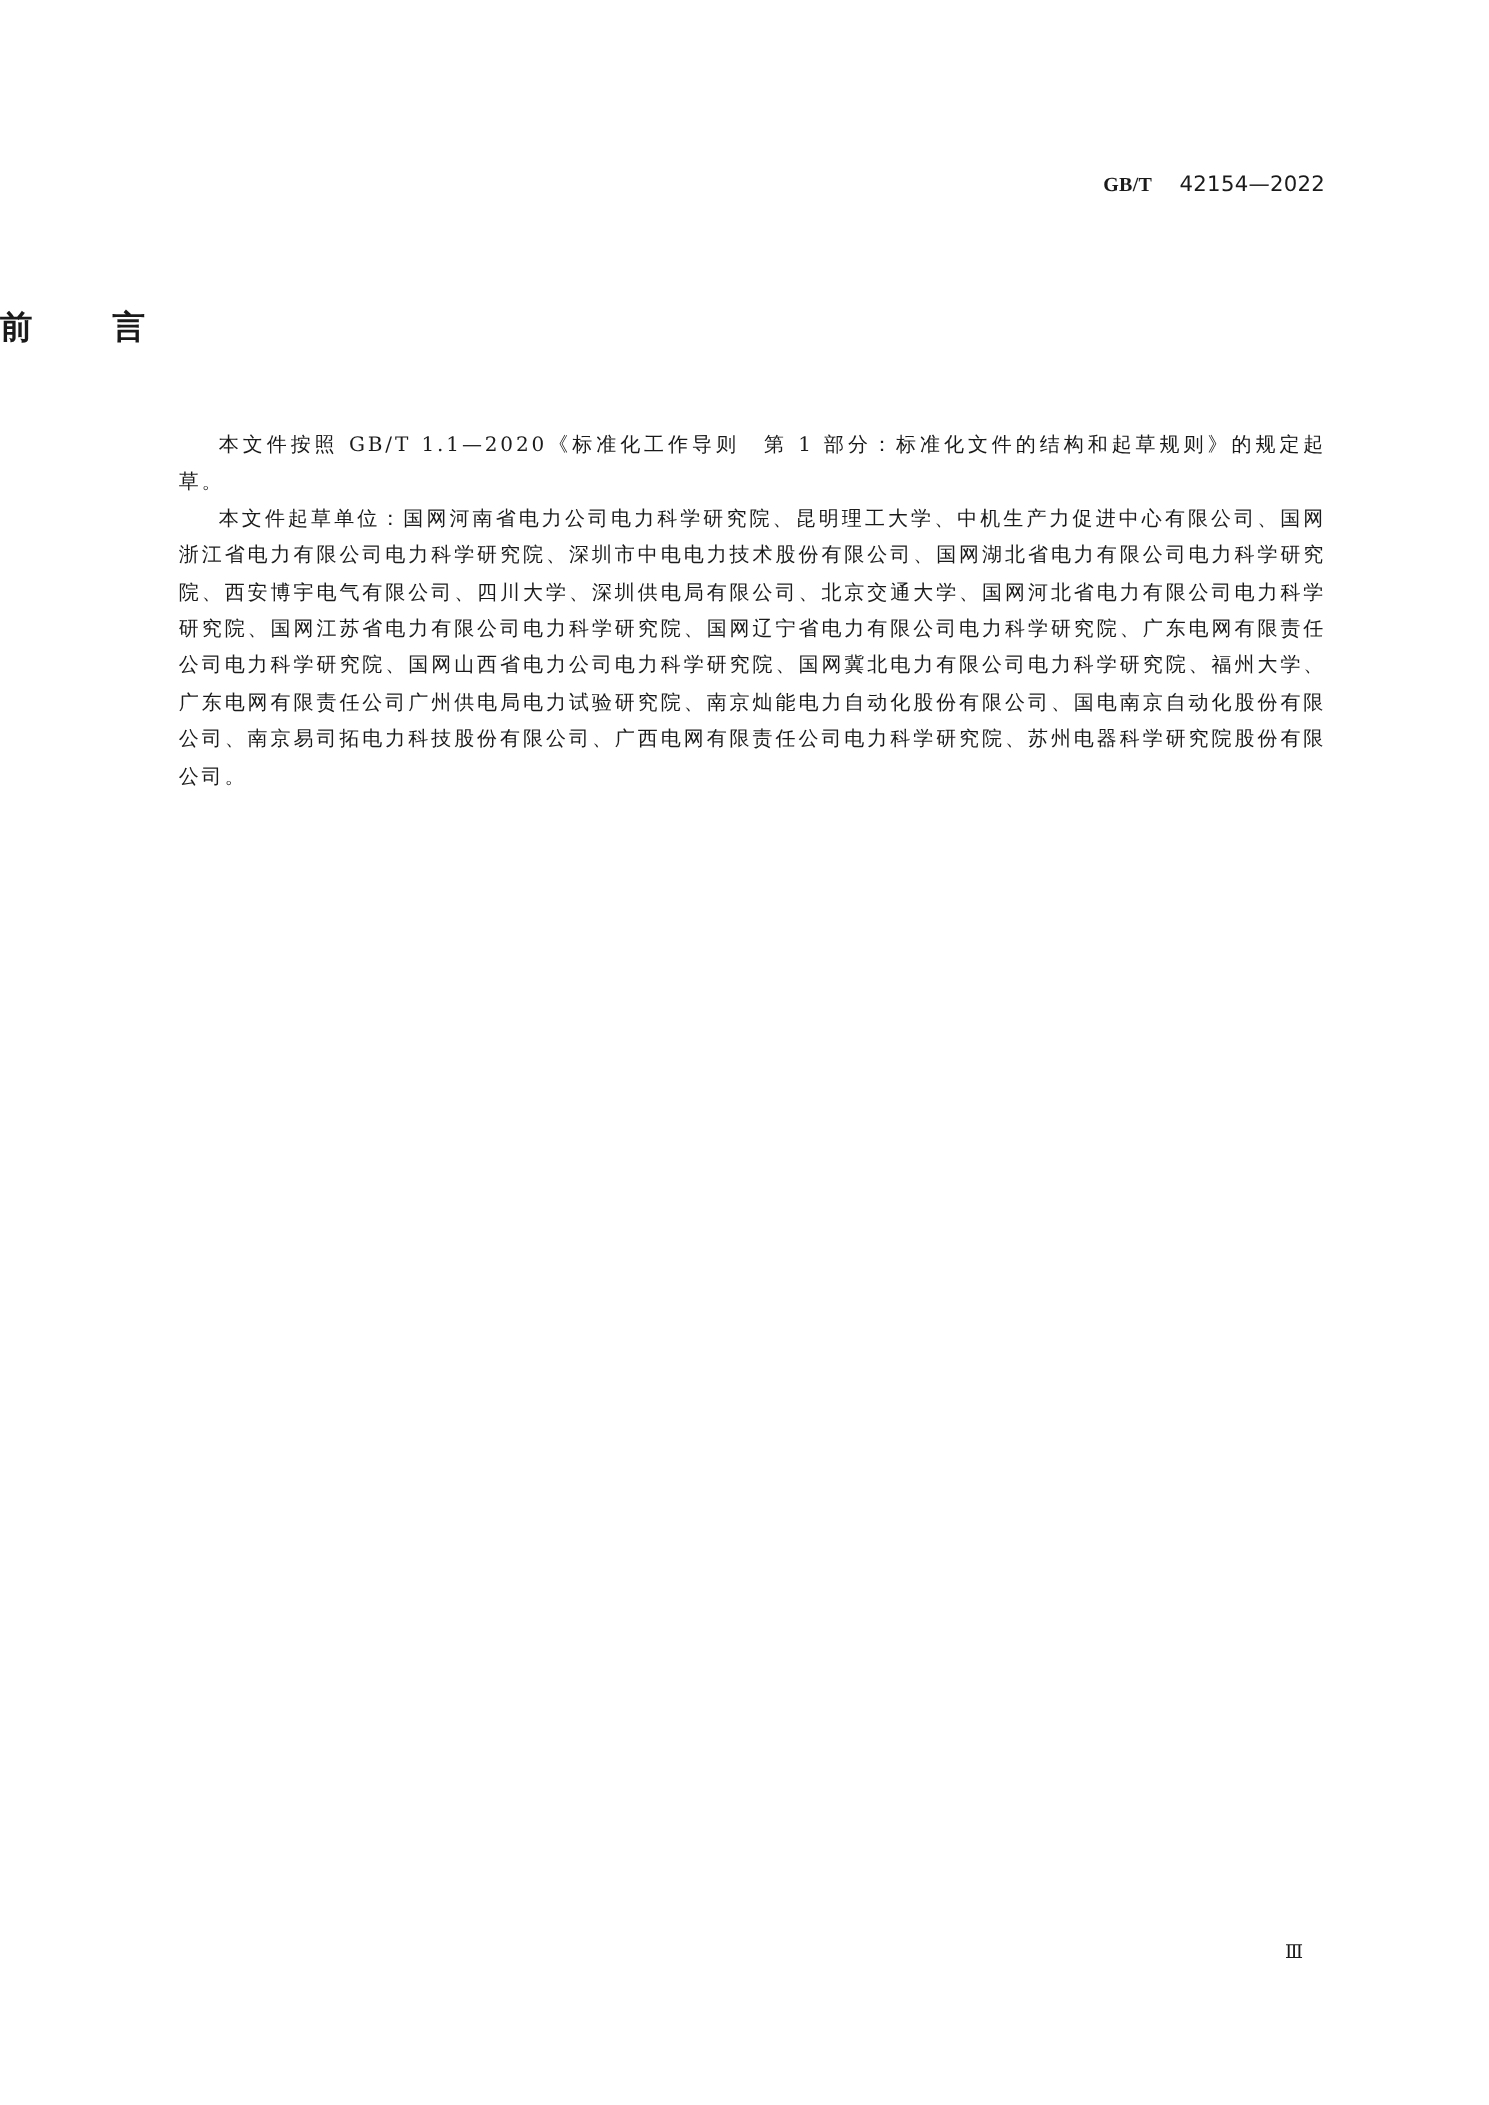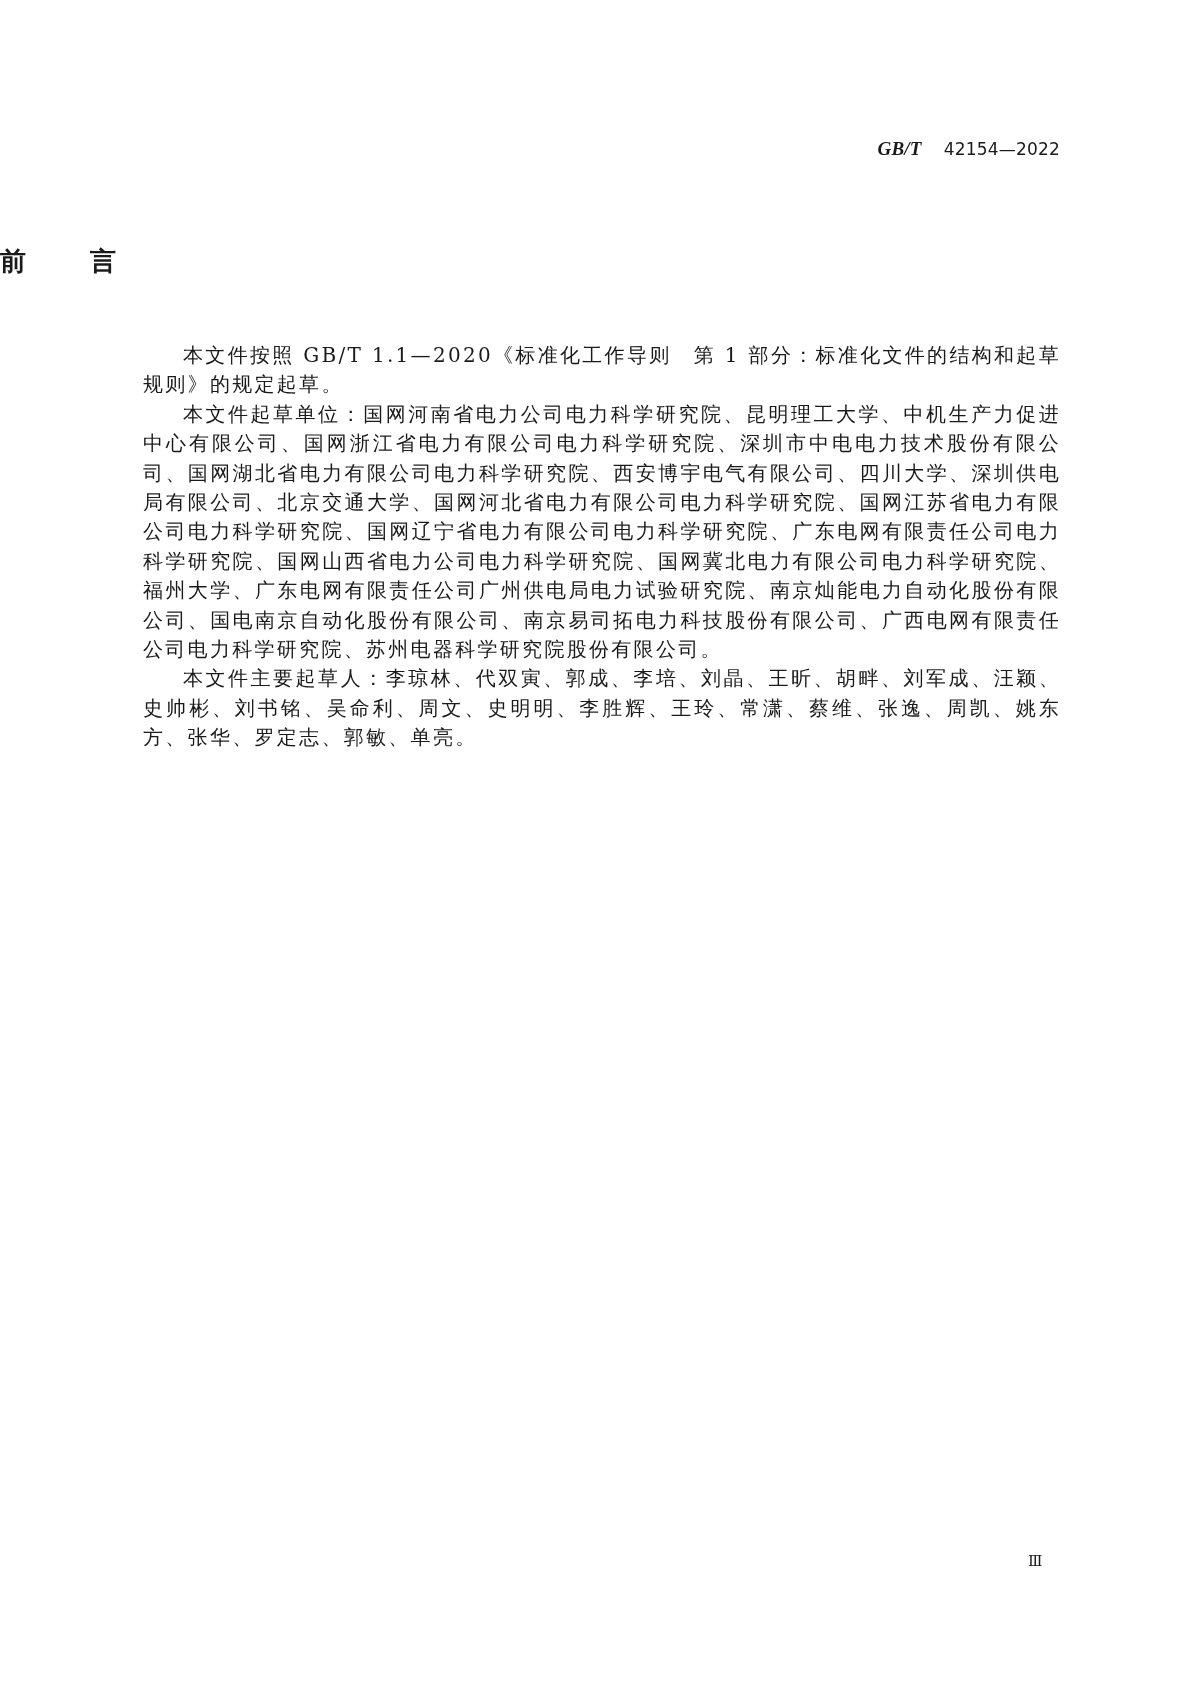--- a/index.html
+++ b/index.html
@@ -19,22 +19,21 @@
       position: absolute;
       top: 138px;
       right: 131px;
       font-size: 17px;
       letter-spacing: 0.2px;
       white-space: nowrap;
     }
     .std-code .prefix {
       font-family: "Liberation Serif", "DejaVu Serif", serif;
       font-weight: bold;
-      font-size: 19px;
-      font-style: italic;
+      font-size: 16px;
     }
     .std-code .num {
       font-family: "DejaVu Sans", "Liberation Sans", sans-serif;
       font-size: 17px;
       margin-left: 22px;
     }
     .page-title {
       position: absolute;
       top: 244px;
       left: 0;
@@ -43,21 +42,21 @@
       font-weight: bold;
       font-size: 26px;
       letter-spacing: 0;
     }
     .page-title .t1 { margin-right: 64px; }
     .body-text {
       position: absolute;
       top: 341px;
       left: 143px;
       width: 918px;
-      font-size: 20px;
+      font-size: 16px;
       line-height: 29.4px;
       letter-spacing: 2.3px;
       text-align: justify;
     }
     .body-text p {
       margin: 0;
       text-indent: 2em;
     }
     .page-number {
       position: absolute;
@@ -75,16 +74,15 @@
   <span class="prefix">GB/T</span><span class="num">42154—2022</span>
 </div>
 
 <div class="page-title">
   <span class="t1">前</span><span>言</span>
 </div>
 
 <div class="body-text">
   <p>本文件按照 GB/T 1.1—2020《标准化工作导则　第 1 部分：标准化文件的结构和起草规则》的规定起草。</p>
   <p>本文件起草单位：国网河南省电力公司电力科学研究院、昆明理工大学、中机生产力促进中心有限公司、国网浙江省电力有限公司电力科学研究院、深圳市中电电力技术股份有限公司、国网湖北省电力有限公司电力科学研究院、西安博宇电气有限公司、四川大学、深圳供电局有限公司、北京交通大学、国网河北省电力有限公司电力科学研究院、国网江苏省电力有限公司电力科学研究院、国网辽宁省电力有限公司电力科学研究院、广东电网有限责任公司电力科学研究院、国网山西省电力公司电力科学研究院、国网冀北电力有限公司电力科学研究院、福州大学、广东电网有限责任公司广州供电局电力试验研究院、南京灿能电力自动化股份有限公司、国电南京自动化股份有限公司、南京易司拓电力科技股份有限公司、广西电网有限责任公司电力科学研究院、苏州电器科学研究院股份有限公司。</p>
-  <p>本文件主要起草人：李琼林、代双寅、郭成、李培、刘晶、王昕、胡畔、刘军成、汪颖、史帅彬、刘书铭、吴命利、周文、史明明、李胜辉、王玲、常潇、蔡维、张逸、周凯、姚东方、张华、罗定志、郭敏、单亮。</p>
 </div>
 
 <div class="page-number">Ⅲ</div>
 
 </body></html>

